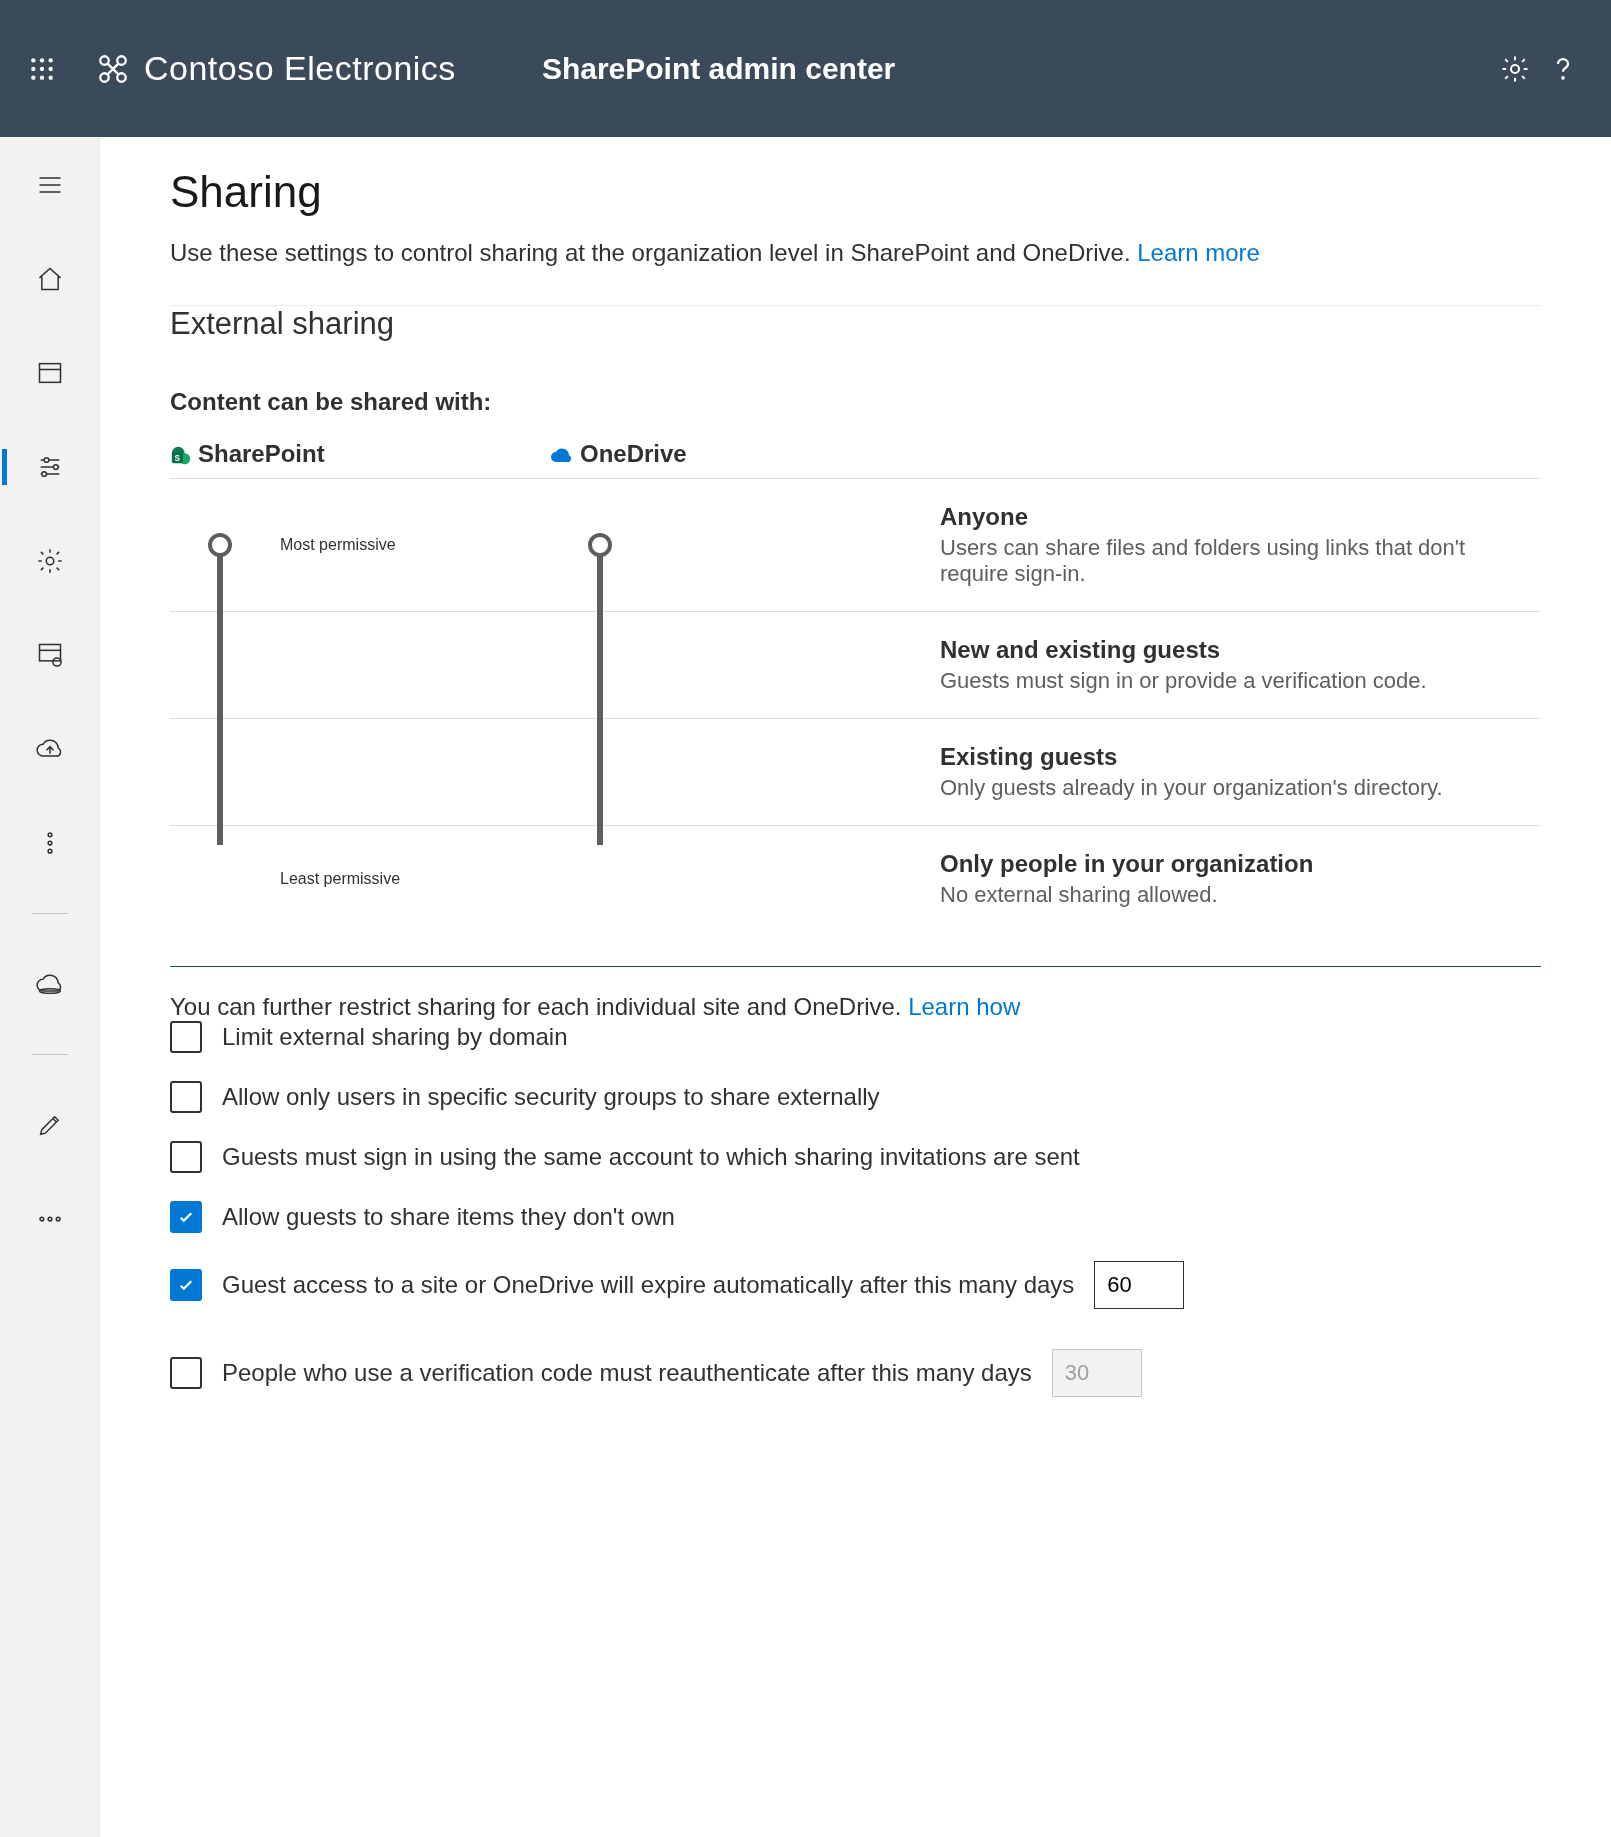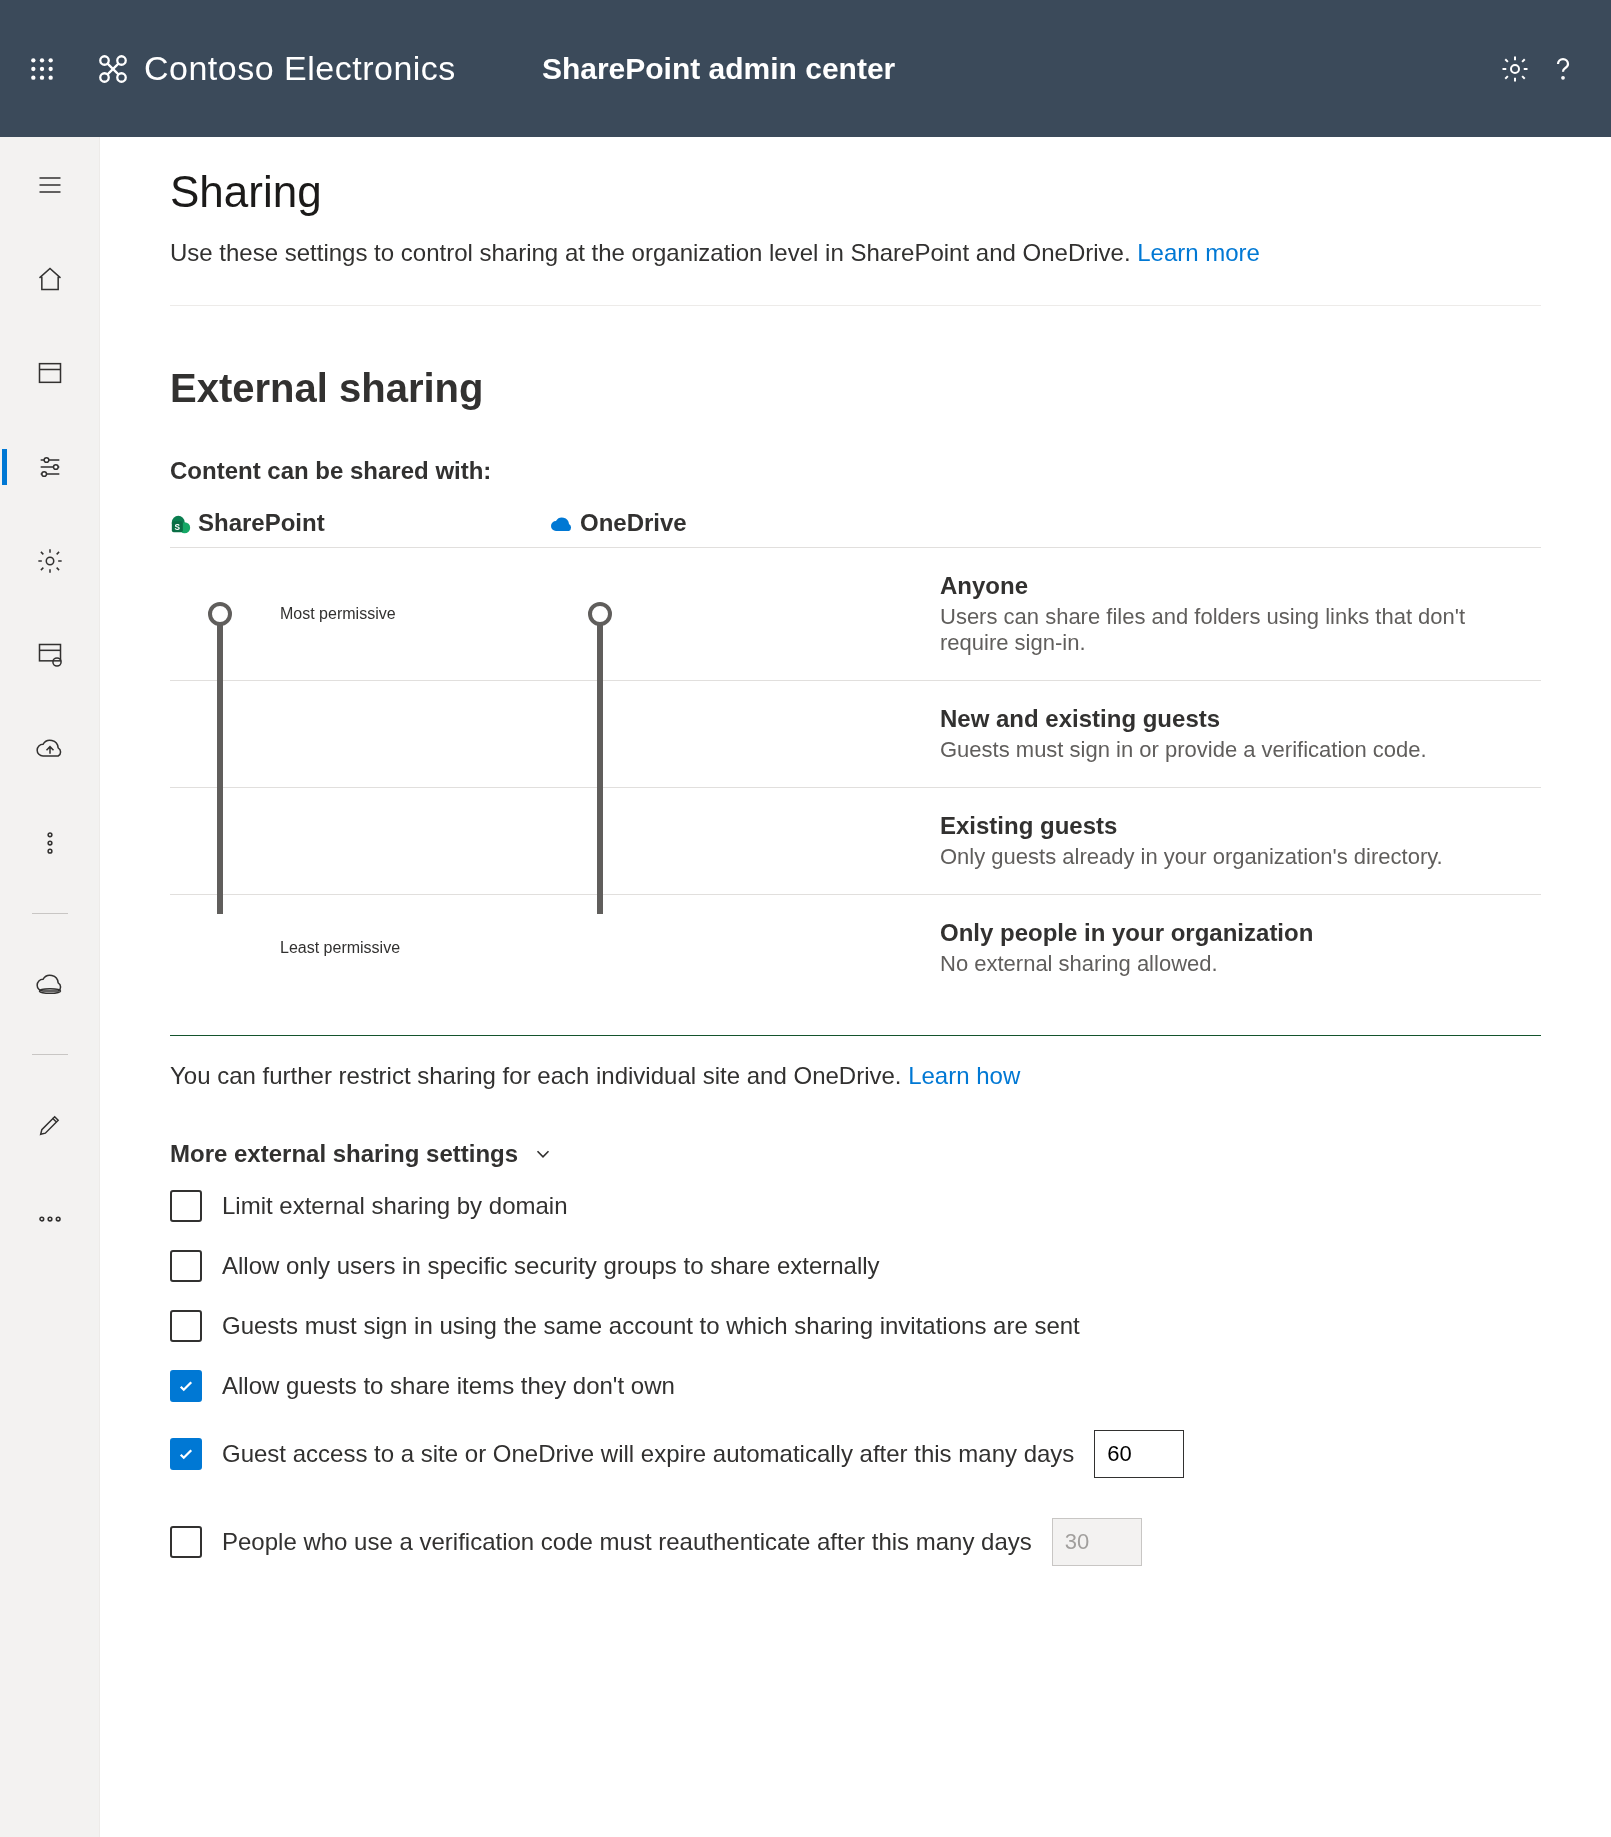--- a/index.html
+++ b/index.html
@@ -108,23 +108,22 @@
   }
   .page-desc {
     font-size: 24px;
     color: #323130;
     line-height: 1.5;
     padding-bottom: 34px;
     border-bottom: 1px solid #edebe9;
   }
   .page-desc a { color: #0078d4; text-decoration: none; }
   h2.section-heading {
-    font-size: 40px;
-    font-weight: 700;
-    margin-top: 60px;
+    font-size: 31px;
+    font-weight: 400;
     margin-bottom: 46px;
   }
   .subheading {
     font-size: 24px;
     font-weight: 600;
     margin-bottom: 24px;
   }
   
   .share-table {
     width: 100%;
@@ -464,26 +463,20 @@
             <div class="lvl-desc">No external sharing allowed.</div>
           </td>
         </tr>
       </tbody>
     </table>
 
     <p class="post-table-note">
       <span>You can further restrict sharing for each individual site and OneDrive. </span><a href="#">Learn how</a>
     </p>
 
-    <div class="expander">
-      <span>More external sharing settings</span>
-      <svg width="22" height="22" viewBox="0 0 24 24" stroke-width="1.8">
-          <path d="M6 9l6 6 6-6"></path>
-        </svg>
-    </div>
 
     <div class="checkbox-list">
       <div class="cb-row">
         <div class="cb"></div>
         <span>Limit external sharing by domain</span>
       </div>
       <div class="cb-row">
         <div class="cb"></div>
         <span>Allow only users in specific security groups to share externally</span>
       </div>

